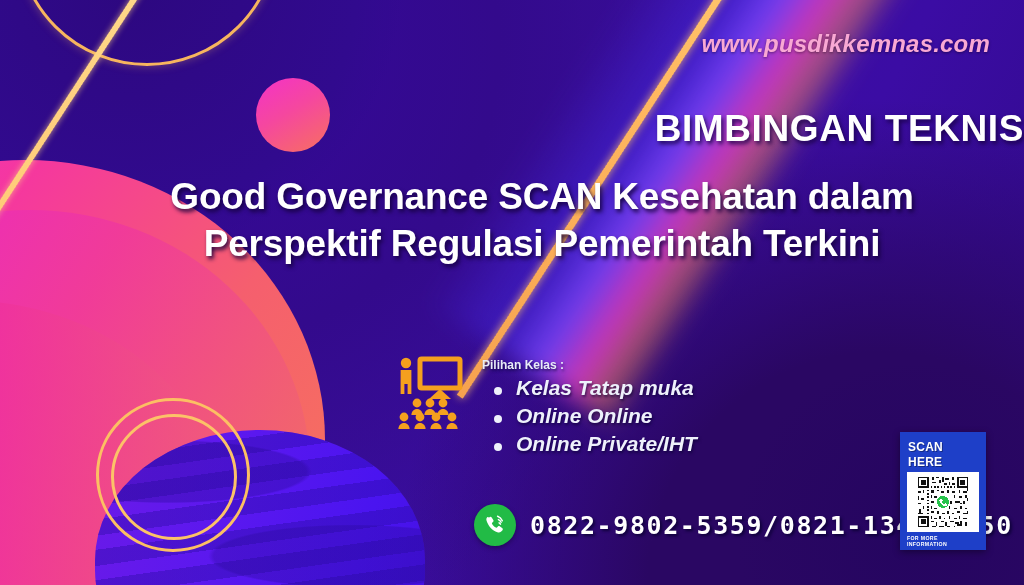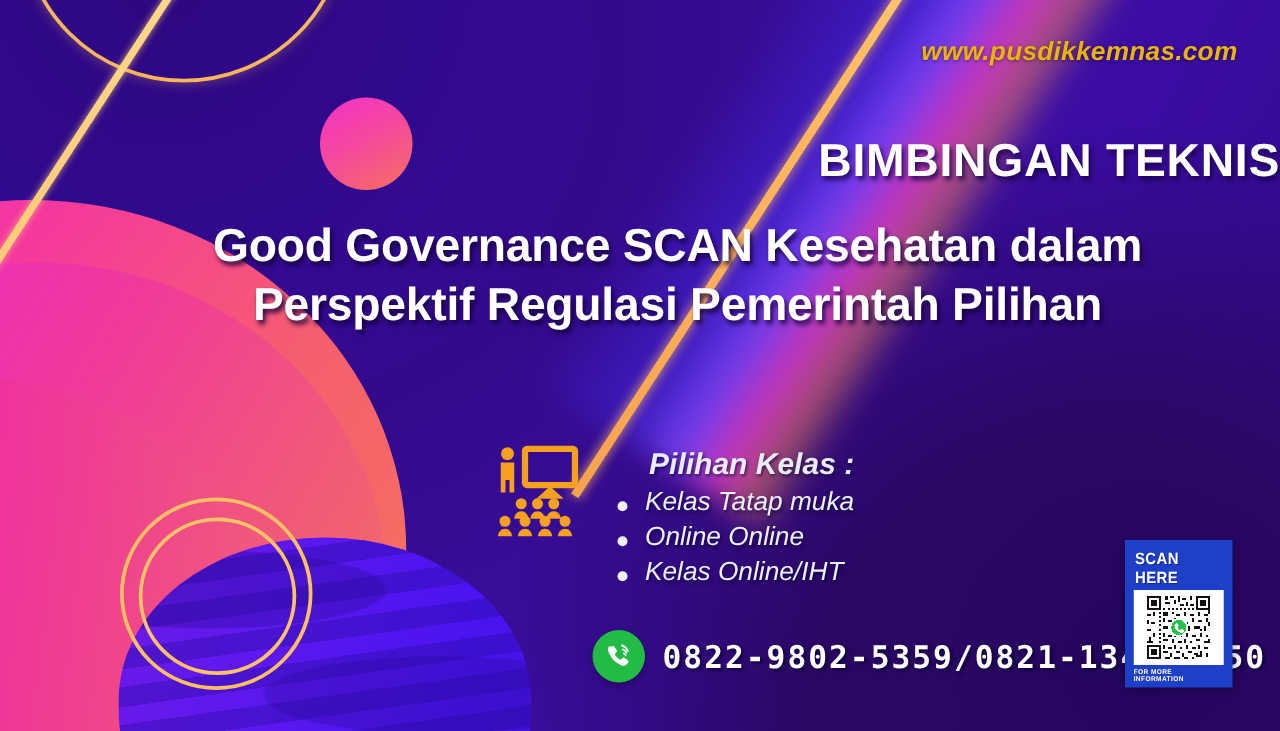--- a/index.html
+++ b/index.html
@@ -163,22 +163,22 @@
     width:126px; height:126px;
     border-radius:50%;
     border:3px solid #fcc268;
   }
 
   
   .content { position:absolute; inset:0; }
 
   .site-url {
     position:absolute; right:34px; top:30px;
-    font-size:21px; font-style:italic; font-weight:600;
-    color:#eab308;
+    font-size:24px; font-style:italic; font-weight:600;
+    color:#f9a8d4;
     letter-spacing:.2px;
     text-shadow:0 1px 3px rgba(0,0,0,.45);
   }
 
   .title-block {
     position:absolute; left:0; right:0; top:108px;
     text-align:center;
     padding-left:60px;
   }
   .title-main {
@@ -199,31 +199,30 @@
   }
 
   
   .classes {
     position:absolute; left:396px; top:356px;
     display:flex; align-items:flex-start; gap:18px;
   }
   .pres-icon { width:68px; height:74px; flex:0 0 auto; }
   .class-text { padding-top:2px; }
   .class-head {
-    font-size:24px; font-style:italic; font-weight:600;
+    font-size:12px; font-weight:600;
     color:#e8ecf8;
     text-shadow:1px 2px 3px rgba(10,0,50,.7);
-    text-align:right;
   }
   .class-list { list-style:none; margin-top:2px; }
   .class-list li {
     position:relative;
     padding-left:34px;
     margin-top:4px;
-    font-size:21px; font-style:italic; font-weight:400;
+    font-size:21px; font-style:italic; font-weight:700;
     color:#eef1fb;
     text-shadow:1px 2px 3px rgba(10,0,50,.7);
   }
   .class-list li::before {
     content:"";
     position:absolute; left:12px; top:11px;
     width:8px; height:8px; border-radius:50%;
     background:#eef1fb;
   }
 
@@ -306,21 +305,21 @@
   </div>
 
   <div class="content">
 
     <div class="site-url">www.pusdikkemnas.com</div>
 
     <div class="title-block">
       <div class="title-main">BIMBINGAN TEKNIS</div>
       <div class="title-sub">
         <div>Good Governance SCAN Kesehatan dalam</div>
-        <div>Perspektif Regulasi Pemerintah Pilihan</div>
+        <div>Perspektif Regulasi Pemerintah Terkini</div>
       </div>
     </div>
 
     <div class="classes">
 
       <svg class="pres-icon" viewBox="0 0 68 74">
         <g fill="#f5a01e">
 
           <circle cx="10" cy="7" r="5.2"></circle>
           <path d="M4.6 14h10.8v24H11.6v-10H8.4v10H4.6z"></path>
@@ -344,21 +343,21 @@
           <circle cx="56" cy="61" r="4.4"></circle>
             <path d="M50.4 73c0-3.4 2.5-6 5.6-6s5.6 2.6 5.6 6z"></path>
         </g>
       </svg>
 
       <div class="class-text">
         <div class="class-head">Pilihan Kelas :</div>
         <ul class="class-list">
           <li>Kelas Tatap muka</li>
           <li>Online Online</li>
-          <li>Kelas Online/IHT</li>
+          <li>Online Private/IHT</li>
         </ul>
       </div>
     </div>
 
     <div class="phone-row">
       <span class="wa-badge">
         <svg width="26" height="26" viewBox="0 0 26 26" aria-hidden="true">
           <path d="M7.2 5.4c.8-.8 1.9-.7 2.5.2l1.6 2.4c.4.6.3 1.3-.2 1.8l-.9.9c-.3.3-.4.7-.2 1 .9 1.7 2.3 3 4 3.9.4.2.8.1 1-.2l.9-.9c.5-.5 1.2-.6 1.8-.2l2.4 1.6c.9.6 1 1.7.2 2.5l-1.1 1.1c-1 1-2.5 1.3-3.8.8-2.6-1-5-2.5-6.9-4.5C6.5 13 5.2 10.8 4.5 8.4c-.4-1.3 0-2.6.9-3.5z" fill="#ffffff"></path>
           <g fill="none" stroke="#ffffff" stroke-width="1.5" stroke-linecap="round">
             <path d="M15.6 4.3c2.1.8 3.8 2.4 4.7 4.5"></path>

